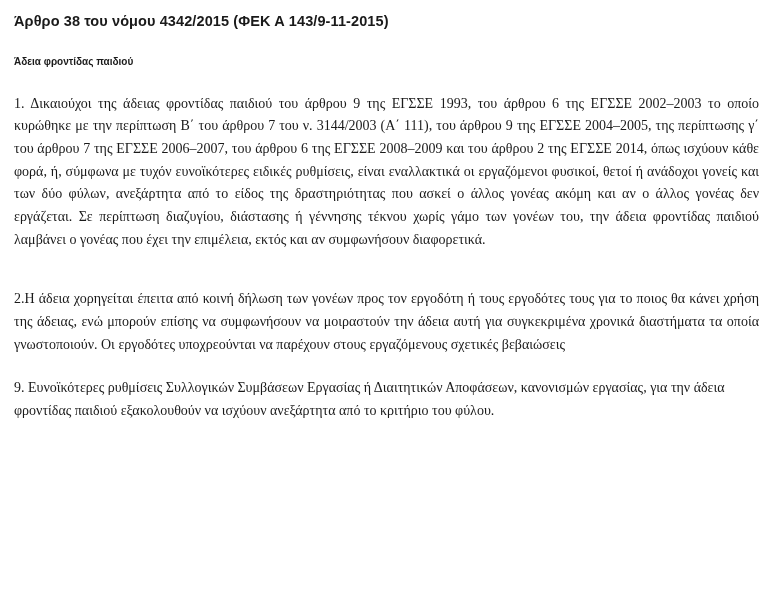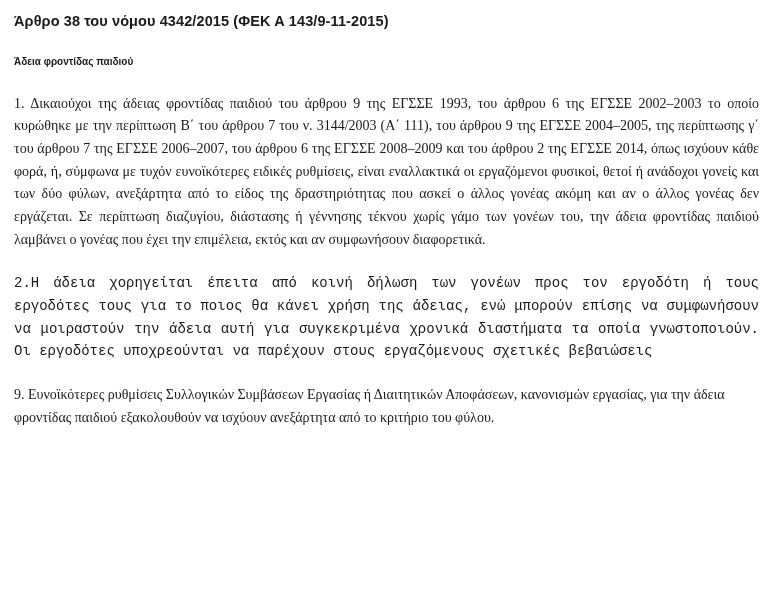--- a/index.html
+++ b/index.html
@@ -37,21 +37,21 @@
     margin: 24px 0 0 0;
   }
   .para {
     font-family: "Liberation Serif", serif;
     font-size: 14px;
     line-height: 1.62;
     text-align: justify;
     margin: 0;
   }
   .para.p1 { margin-top: 26px; }
-  .para.p2 { margin-top: 21px; font-family: Liberation Mono, monospace; }
+  .para.p2 { margin-top: 37px; }
   .para.p3 { margin-top: 21px; }
   .para.p3 { text-align: left; }
 </style>
 </head>
 <body>
 
 <div class="page">
 
   <h1 class="doc-title">Άρθρο 38 του νόμου 4342/2015  (ΦΕΚ Α 143/9-11-2015)</h1>
 

